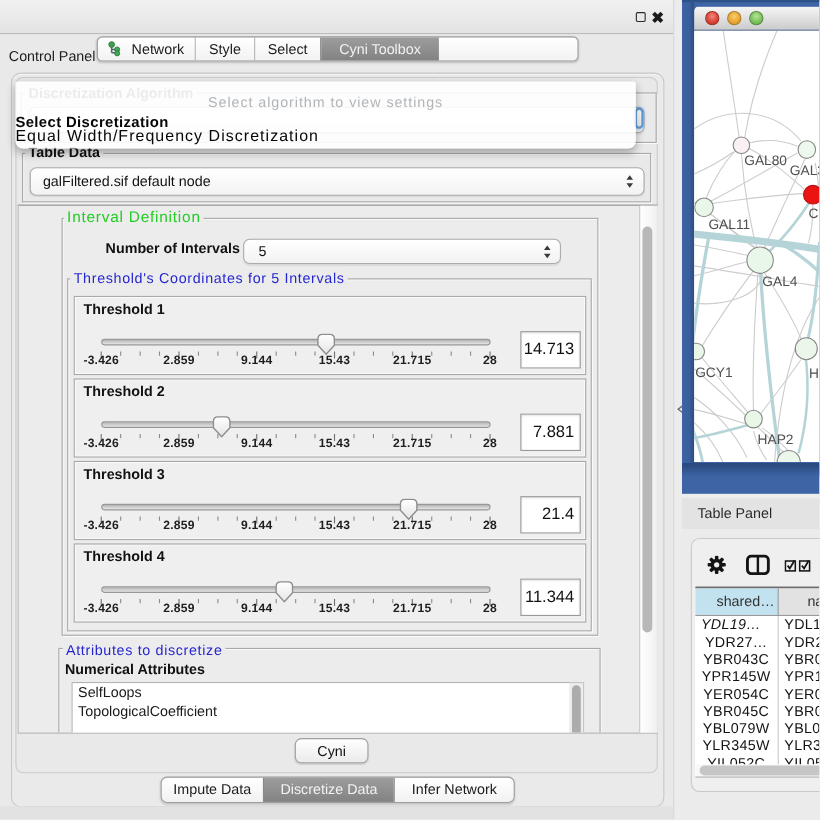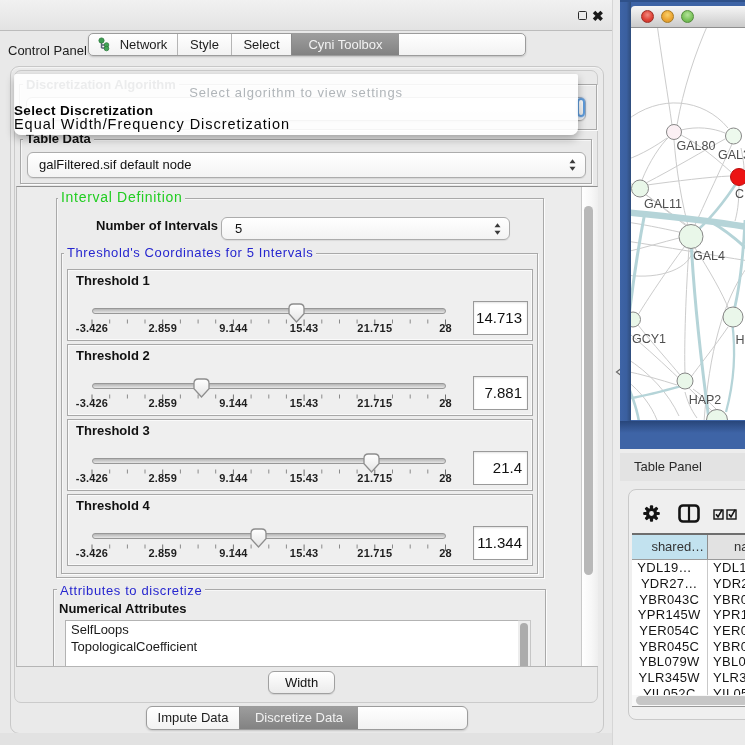--- a/index.html
+++ b/index.html
@@ -263,25 +263,26 @@
 
 <div class="abs" style="left:581px;top:187px;width:16px;height:479px;background:linear-gradient(to right,#ffffff,#f7f7f7 60%,#eeeeee);border-left:1px solid #c9c9c9;"></div>
 <div class="abs" style="left:584px;top:206px;width:9px;height:369px;background:#b8b8b8;border-radius:4.5px;"></div>
 
 <div class="abs" style="left:14px;top:74px;width:564px;height:61px;background:rgba(255,255,255,0.88);border-radius:2px 2px 7px 7px;box-shadow:0 4px 8px rgba(0,0,0,0.3);z-index:50;">
   <div class="abs" style="left:0;top:11px;width:100%;text-align:center;font-size:13px;color:#b0b5b9;letter-spacing:0.85px;">Select algorithm to view settings</div>
   <div class="abs" style="left:0px;top:28.5px;font-size:13.5px;letter-spacing:0.35px;font-weight:bold;color:#060606;">Select Discretization</div>
   <div class="abs" style="left:0px;top:42px;font-size:14.5px;letter-spacing:0.95px;color:#060606;">Equal Width/Frequency Discretization</div>
 </div>
 
-<div class="abs" style="left:268px;top:671px;width:65px;height:21px;border:1px solid #a0a0a0;border-radius:6px;background:linear-gradient(#ffffff,#ebebeb);font-size:13px;text-align:center;line-height:21px;color:#111;box-shadow:0 1px 1px rgba(0,0,0,0.1);">Width</div>
+<div class="abs" style="left:268px;top:671px;width:65px;height:21px;border:1px solid #a0a0a0;border-radius:6px;background:linear-gradient(#ffffff,#ebebeb);font-size:13px;text-align:center;line-height:21px;color:#111;box-shadow:0 1px 1px rgba(0,0,0,0.1);">Cyni</div>
 
 <div class="abs" style="left:146px;top:706px;width:320px;height:22px;background:linear-gradient(#ffffff,#f2f2f2);border:1px solid #9c9c9c;border-radius:6px;box-shadow:0 1px 2px rgba(0,0,0,0.15);">
   <div class="seg" style="left:0;width:92px;line-height:22px;">Impute Data</div>
   <div class="seg dark" style="left:92px;width:119px;line-height:22px;border-left:1px solid #8a8a8a;">Discretize Data</div>
+  <div class="seg" style="left:211px;width:109px;line-height:22px;border-left:1px solid #8a8a8a;border-radius:0 6px 6px 0;">Infer Network</div>
 </div>
 
 <div class="abs" style="left:0;top:733px;width:612px;height:12px;background:#e2e2e2;"></div>
 
 <div class="abs" style="left:612px;top:0;width:8px;height:745px;background:#ececec;border-left:1px solid #d6d6d6;"></div>
 <svg class="abs" style="left:614.5px;top:368px;" width="7" height="8" viewBox="0 0 7 8">
     <path d="M5.5 1 L1.5 4 L5.5 7" stroke="#6a6a6a" stroke-width="1.2" fill="none"></path>
   </svg>
 
 <div class="abs" style="left:620px;top:0;width:125px;height:449px;background:#3e64a6;"></div>
@@ -398,21 +399,21 @@
   <rect x="14" y="1" width="9" height="9" fill="none" stroke="#141414" stroke-width="1.4"></rect>
   <path d="M16 5.2 L18 7.8 L22.2 0.6" stroke="#141414" stroke-width="1.6" fill="none"></path>
 </svg>
 
 <div class="abs" style="left:632px;top:533px;width:113px;height:174px;background:#ffffff;overflow:hidden;font-size:13px;">
   <div class="abs" style="left:0;top:0;width:113px;height:1.5px;background:#6e6e6e;"></div>
   <div class="abs" style="left:0;top:1.5px;width:74.5px;height:24px;background:#c2e2ef;border-right:1.5px solid #8f8f8f;text-align:center;text-indent:17px;line-height:24px;color:#333;">shared…</div>
   <div class="abs" style="left:76px;top:1.5px;width:37px;height:24px;background:#e2e2e2;color:#333;line-height:24px;"><span style="margin-left:26px;">na</span></div>
   <div class="abs" style="left:0;top:25.5px;width:113px;height:1px;background:#9a9a9a;"></div>
   <div id="rows" class="abs" style="left:0;top:26.5px;width:113px;height:135px;overflow:hidden;color:#141414;letter-spacing:0.3px;">
-      <div class="abs" style="left:0;top:0.9px;width:65px;height:15.6px;line-height:15.6px;text-align:center;">YDL19…</div>
+      <div class="abs" style="left:0;top:0.9px;width:65px;height:15.6px;line-height:15.6px;text-align:center;font-style:italic;">YDL19…</div>
       <div class="abs" style="left:81px;top:0.9px;height:15.6px;line-height:15.6px;white-space:nowrap;">YDL194W</div>
       <div class="abs" style="left:0;top:16.5px;width:74.5px;height:15.6px;line-height:15.6px;text-align:center;">YDR27…</div>
       <div class="abs" style="left:81px;top:16.5px;height:15.6px;line-height:15.6px;white-space:nowrap;">YDR277C</div>
       <div class="abs" style="left:0;top:32.2px;width:74.5px;height:15.6px;line-height:15.6px;text-align:center;">YBR043C</div>
       <div class="abs" style="left:81px;top:32.2px;height:15.6px;line-height:15.6px;white-space:nowrap;">YBR043C</div>
       <div class="abs" style="left:0;top:47.8px;width:74.5px;height:15.6px;line-height:15.6px;text-align:center;">YPR145W</div>
       <div class="abs" style="left:81px;top:47.8px;height:15.6px;line-height:15.6px;white-space:nowrap;">YPR145W</div>
       <div class="abs" style="left:0;top:63.5px;width:74.5px;height:15.6px;line-height:15.6px;text-align:center;">YER054C</div>
       <div class="abs" style="left:81px;top:63.5px;height:15.6px;line-height:15.6px;white-space:nowrap;">YER054C</div>
       <div class="abs" style="left:0;top:79.1px;width:74.5px;height:15.6px;line-height:15.6px;text-align:center;">YBR045C</div>

